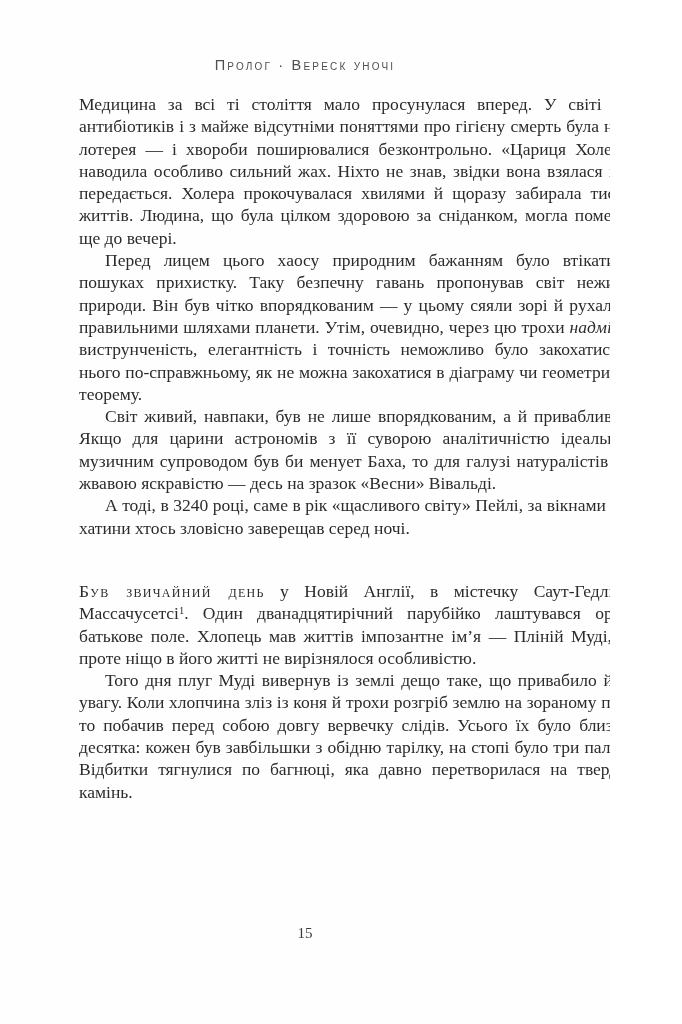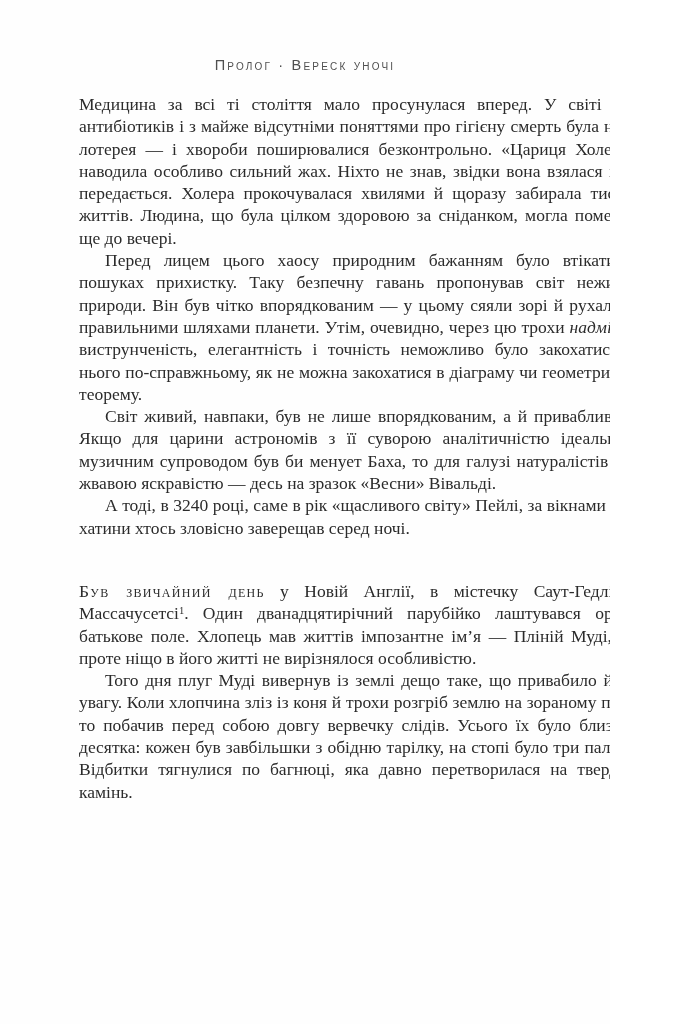--- a/index.html
+++ b/index.html
@@ -94,14 +94,15 @@
     </div>
 
     <div class="section-2">
       <p class="no-indent"><span class="lead-caps">Був звичайний день</span><span> у Новій Англії, в містечку Саут-Гедлі в Массачусетсі</span><sup class="fnref">1</sup><span>. Один дванадцятирічний парубійко лаштувався орати батькове поле. Хлопець мав життів імпозантне ім’я — Пліній Муді, — проте ніщо в його житті не вирізнялося особливістю.</span></p>
 
       <p>Того дня плуг Муді вивернув із землі дещо таке, що привабило його увагу. Коли хлопчина зліз із коня й трохи розгріб землю на зораному полі, то побачив перед собою довгу вервечку слідів. Усього їх було близько десятка: кожен був завбільшки з обідню тарілку, на стопі було три пальці. Відбитки тягнулися по багнюці, яка давно перетворилася на твердий камінь.</p>
     </div>
 
   </div>
 
+  <div class="folio">15</div>
 
 </div>
 
 </body></html>

